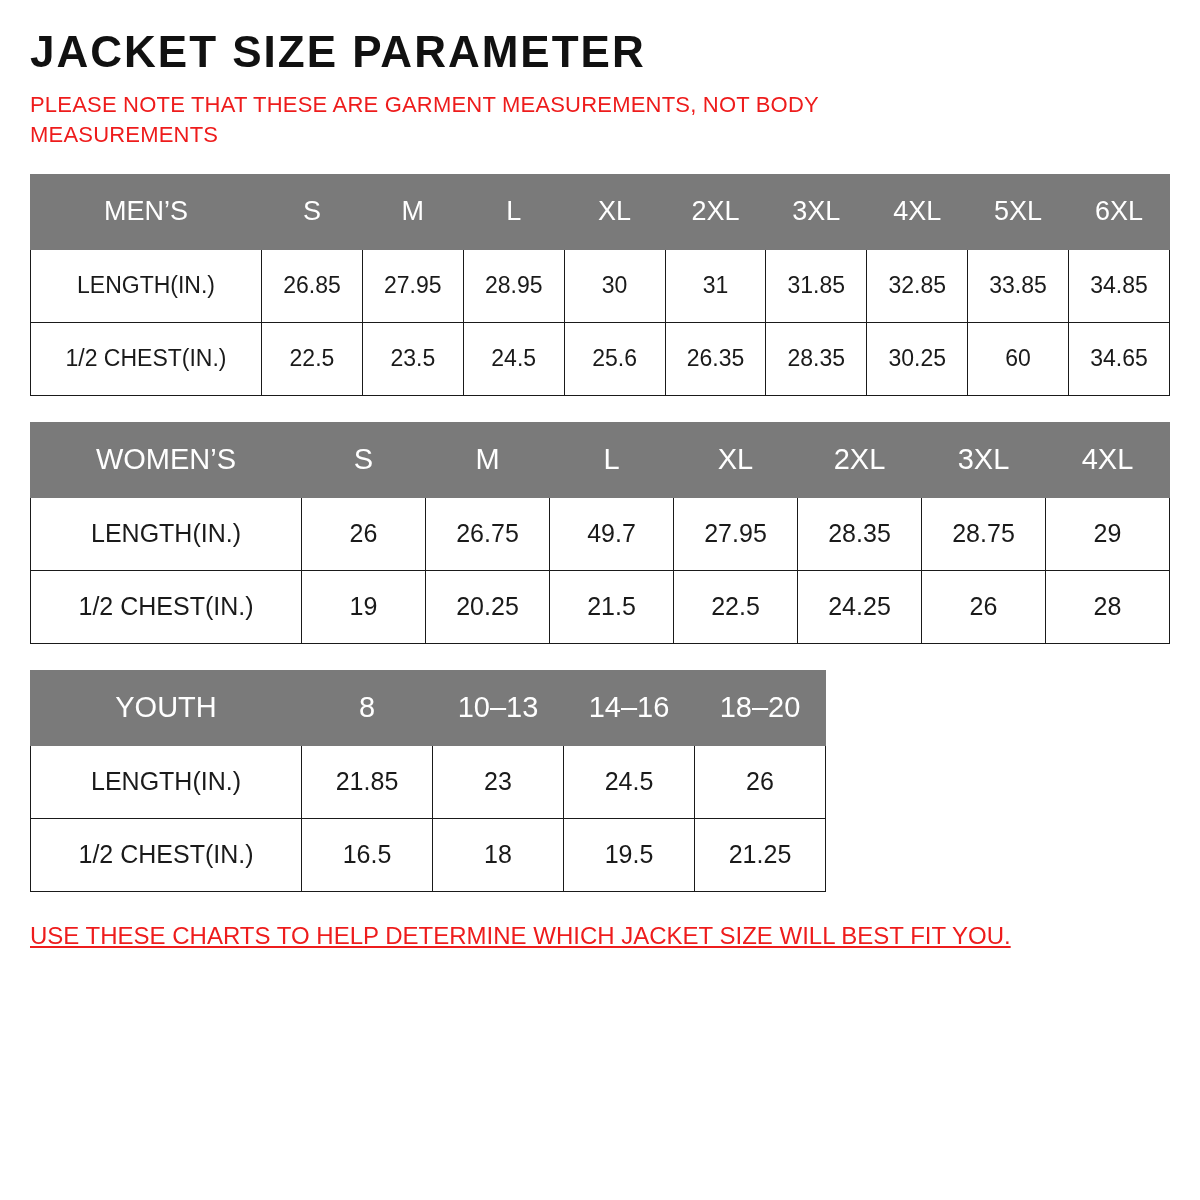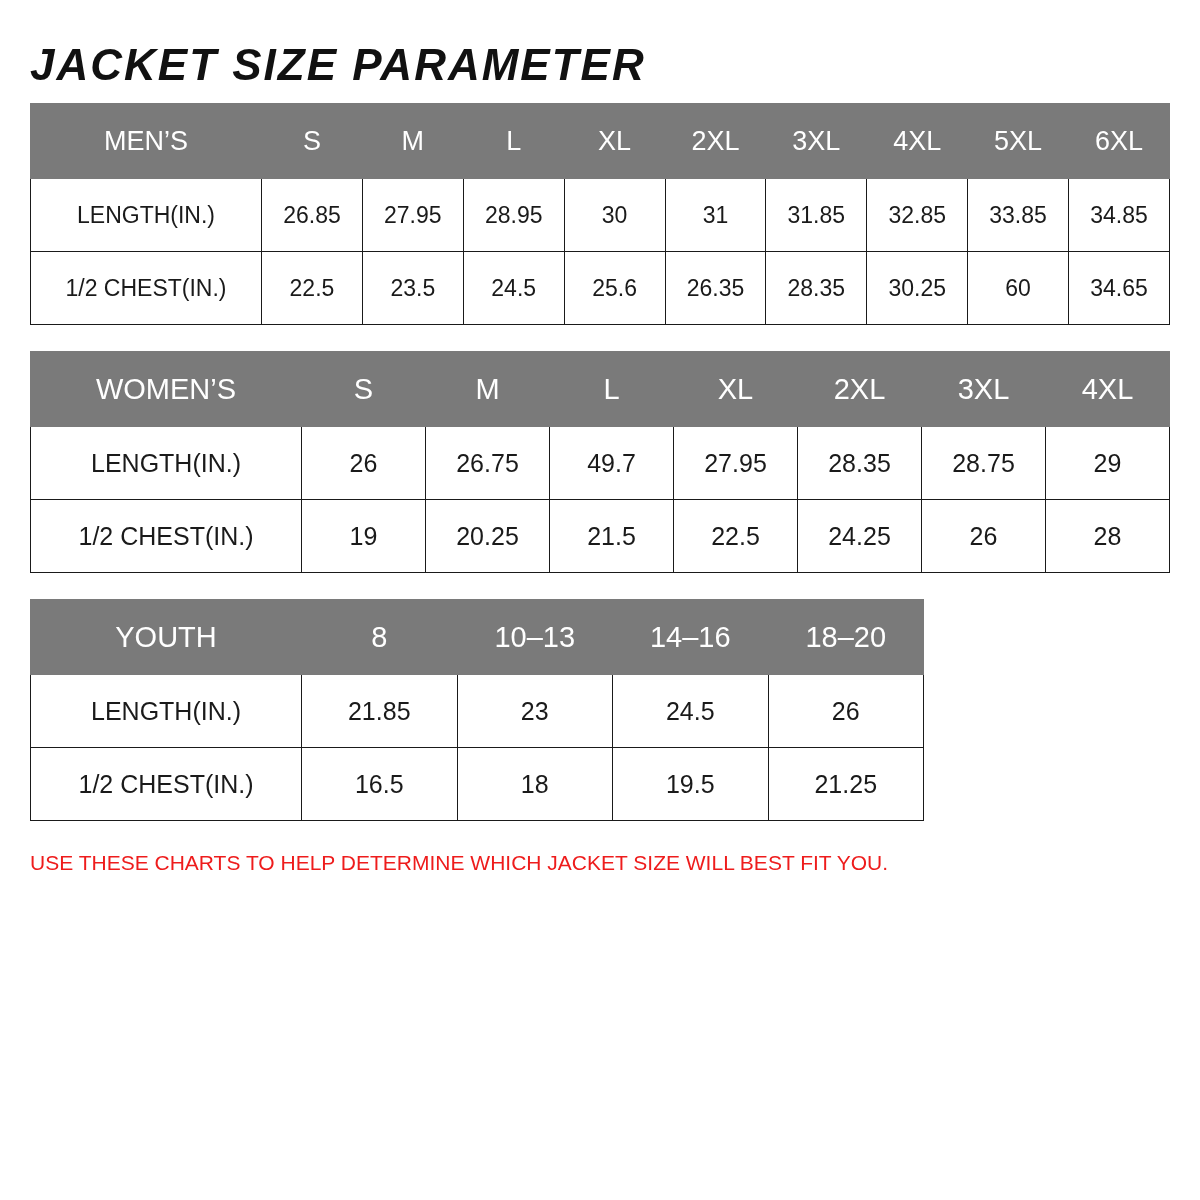--- a/index.html
+++ b/index.html
@@ -18,23 +18,22 @@
     box-sizing: border-box;
     width: 1200px;
     height: 1200px;
     padding: 28px 30px 0 30px;
   }
   .title {
     font-size: 44px;
     font-weight: bold;
     letter-spacing: 2px;
     color: #111111;
-    margin: 13px 0 14px 0;
+    margin: 0 0 14px 0;
     line-height: 1.1;
-    font-style: italic;
   }
   .note {
     color: #ee1c1c;
     font-size: 22px;
     line-height: 1.35;
     margin: 0 0 24px 0;
     max-width: 950px;
     letter-spacing: 0.2px;
   }
   table.size-table {
@@ -66,44 +65,46 @@
   }
   
   #table-mens { width: 1140px; padding-left: 9px; }
   #table-mens td.label { width: 222px; }
   
   #table-womens { width: 1140px; }
   #table-womens td.label { width: 262px; margin-top: 40px; }
   #table-womens td { font-size: 25px; }
   #table-womens tr.head td { font-size: 29px; }
   
-  #table-youth { width: 894px; border-radius: 14px; }
+  #table-youth { width: 796px; border-radius: 14px; }
   #table-youth td.label { width: 262px; }
   #table-youth td { font-size: 25px; }
   #table-youth tr.head td { font-size: 29px; }
 
   .footer-red {
     color: #ee1c1c;
     font-size: 25px;
     line-height: 1.5;
     margin: 18px 0 0 0;
     max-width: 1130px;
   }
   .footer-red.second {
     margin-top: 22px;
-    font-size: 21px;
+    font-size: 24px;
+    text-decoration: underline;
   }
 </style>
 </head>
 <body>
 
 <div class="page">
 
   <h1 class="title">JACKET SIZE PARAMETER</h1>
 
+  <p class="note">PLEASE NOTE THAT THESE ARE GARMENT MEASUREMENTS, NOT BODY MEASUREMENTS</p>
 
   <table class="size-table" id="table-mens">
     <tbody>
       <tr class="head">
         <td class="label">MEN’S</td>
         <td>S</td>
         <td>M</td>
         <td>L</td>
         <td>XL</td>
         <td>2XL</td>

